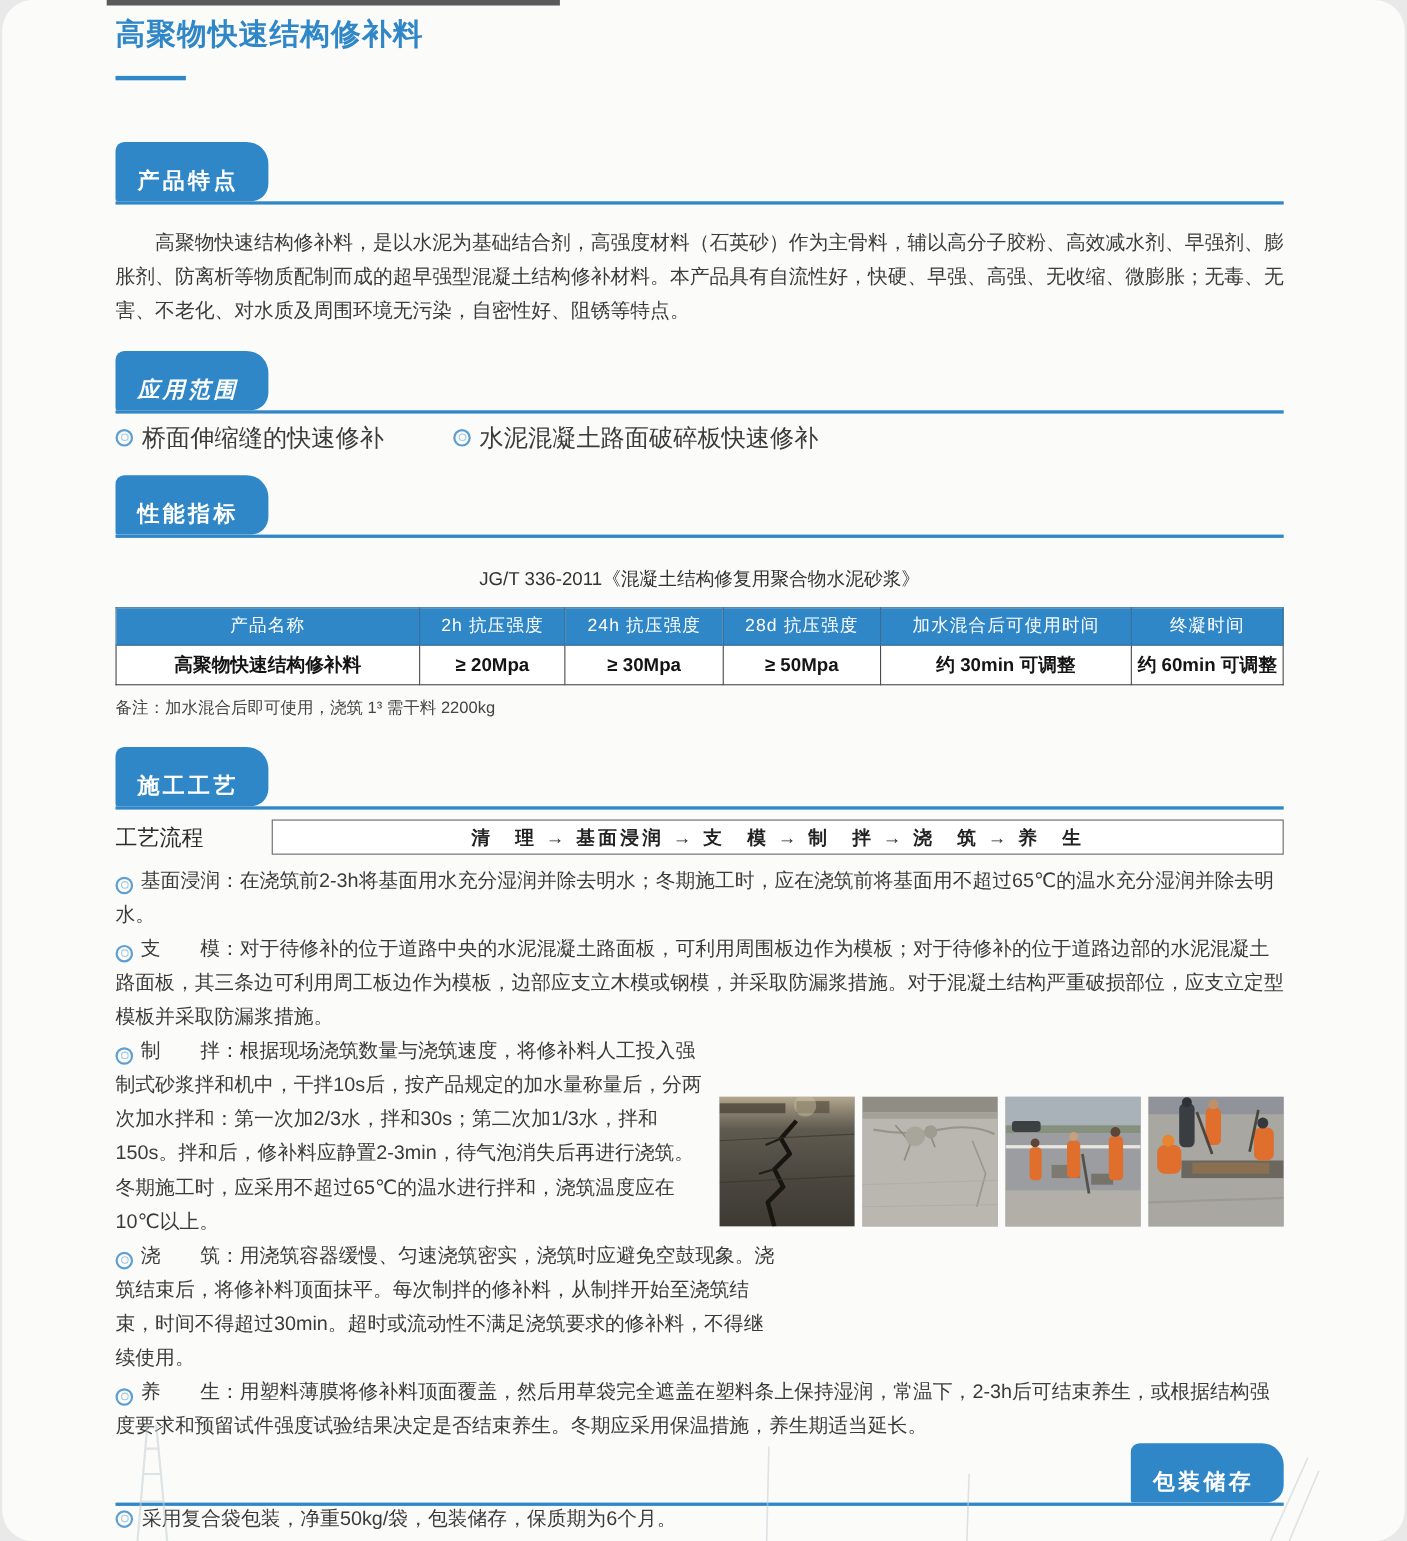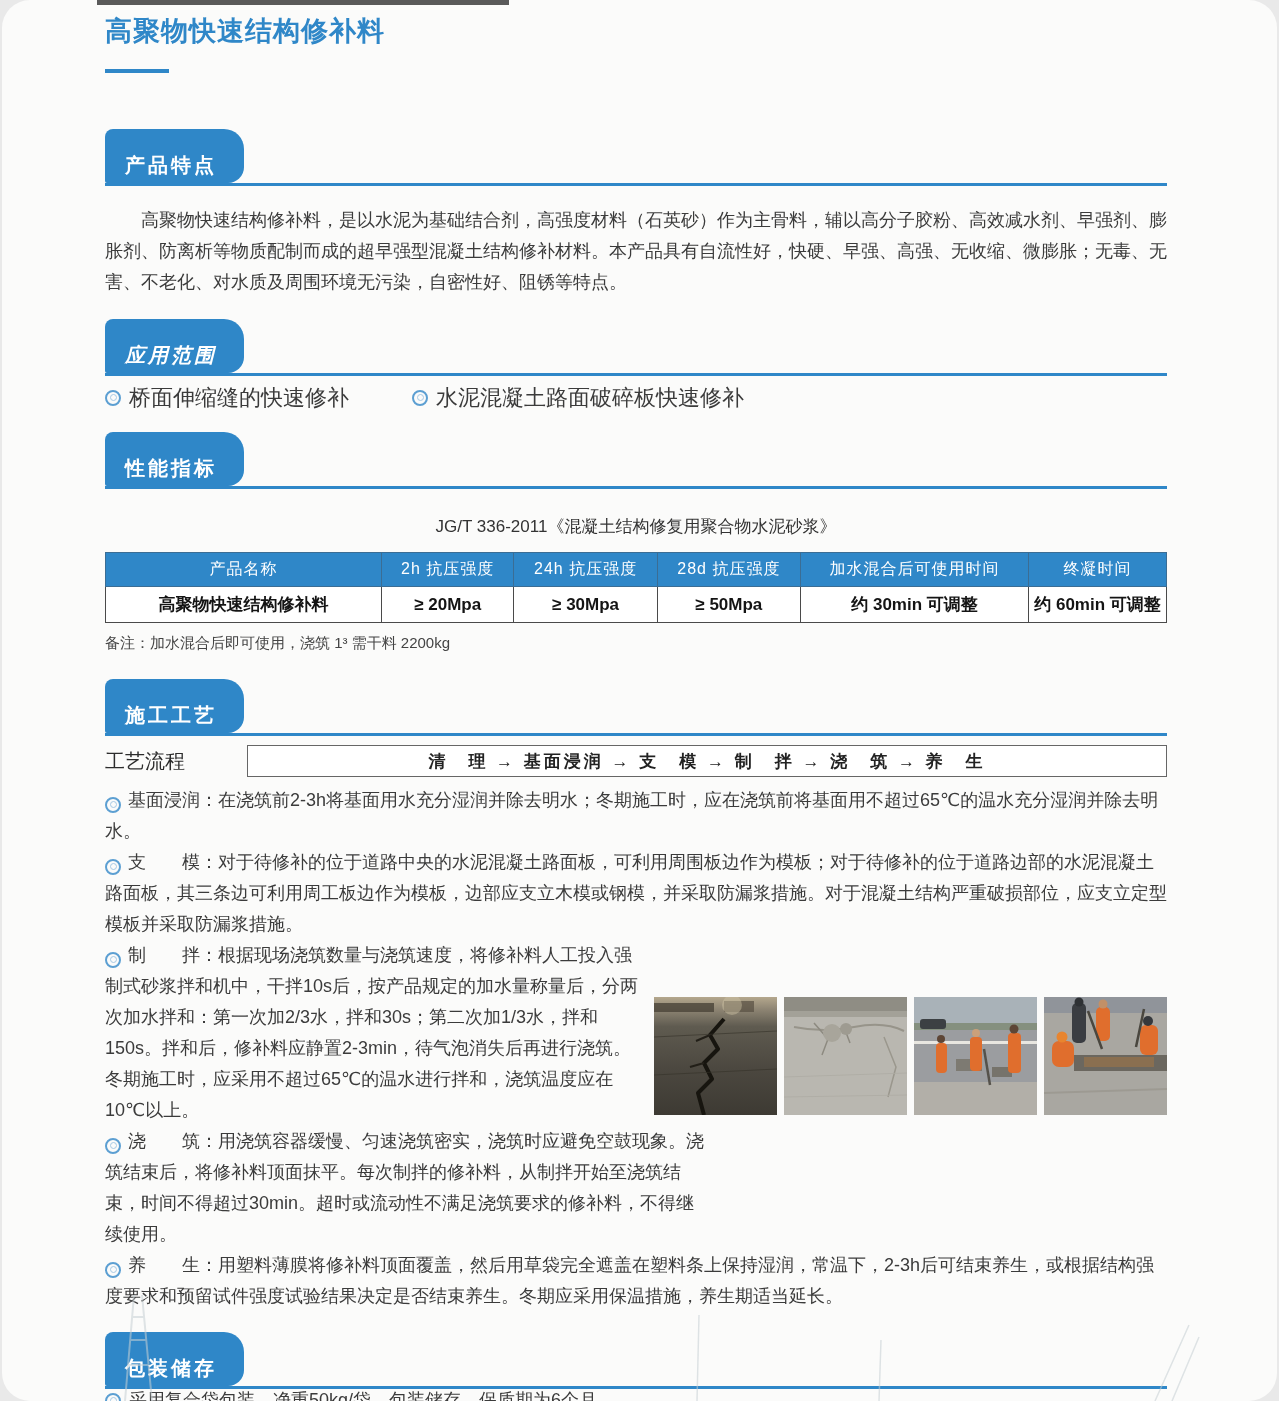--- a/index.html
+++ b/index.html
@@ -78,21 +78,21 @@
   .photo{width:123px;height:118px;overflow:hidden;background:#999;}
   .photo svg{display:block;}
 
   .pack-items{margin-top:1px;}
   .pack-item{display:flex;align-items:center;font-size:18px;line-height:21px;margin-bottom:11px;}
 
   .mt-head-features{margin-top:56px;}
   .mt-head-apps{margin-top:21px;font-style:italic;}
   .mt-head-perf{margin-top:22px;}
   .mt-head-process{margin-top:26px;}
-  .mt-head-pack{margin-top:20px;}
+  .mt-head-pack{margin-top:0;text-align:right;}
   .mt-head-notes{margin-top:1px;}
 
   .watermark{position:absolute;left:95px;top:1285px;pointer-events:none;opacity:.55;}
 </style>
 </head>
 <body>
 
 <div class="page">
   <div class="top-artifact"></div>
 

